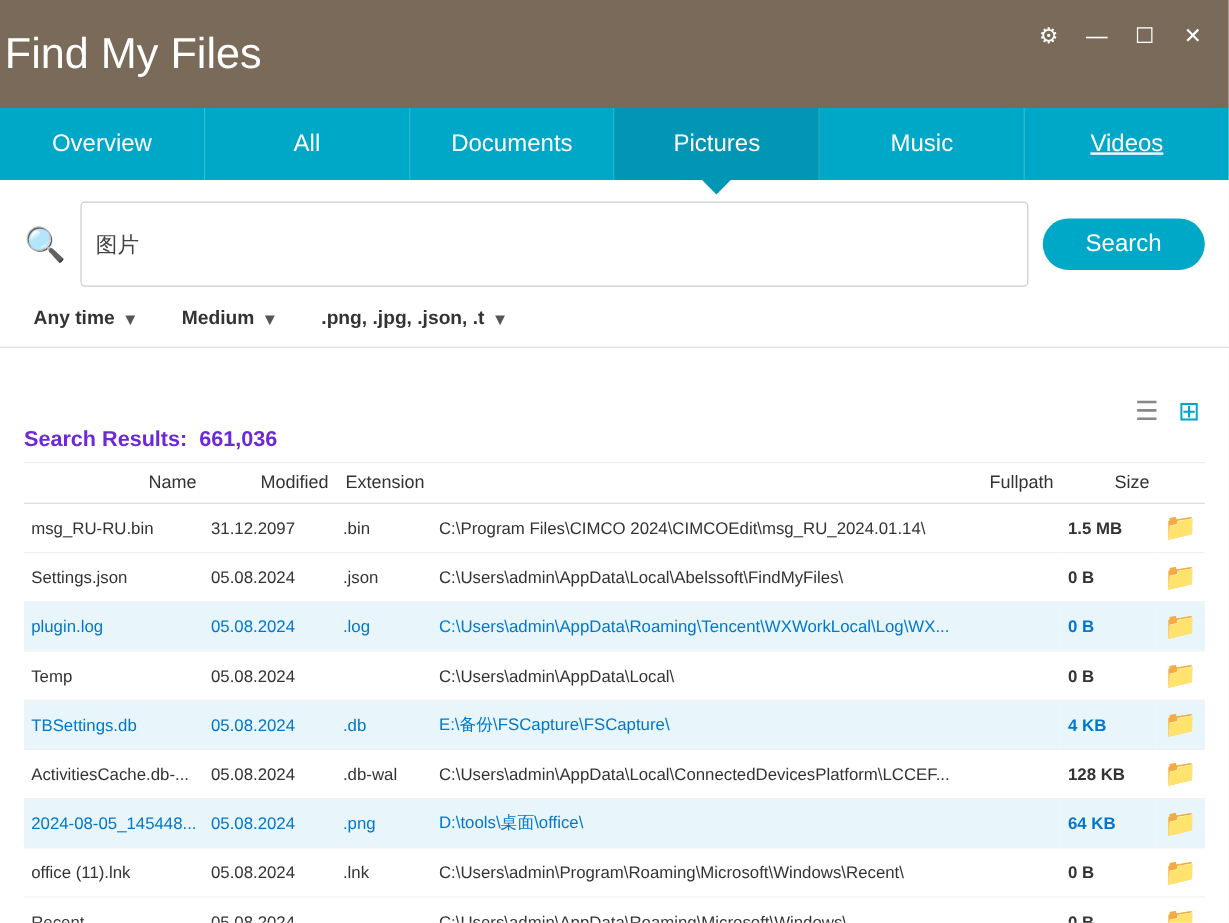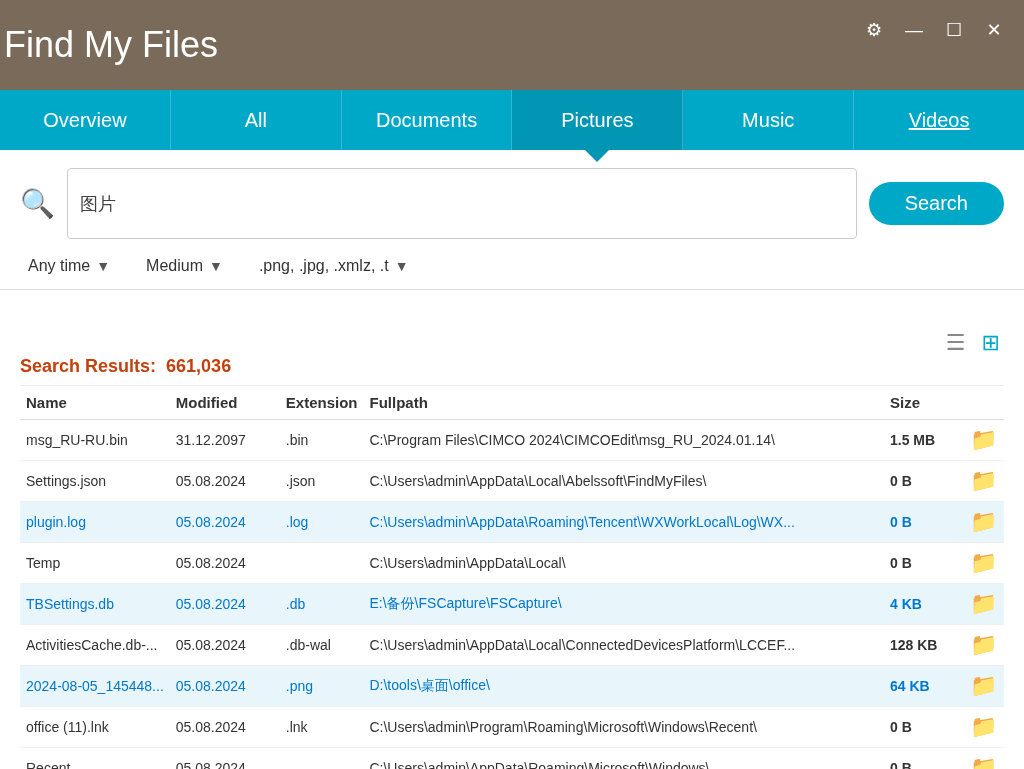--- a/index.html
+++ b/index.html
@@ -118,38 +118,39 @@
     .filter-dropdown {
       display: flex;
       align-items: center;
       gap: 6px;
       font-size: 16px;
       color: #333;
       cursor: pointer;
       padding: 4px 8px;
       border: none;
       background: none;
+      font-weight: bold;
     }
     .filter-dropdown .arrow { color: #555; font-size: 14px; }
 
     
     .results-area {
       background: white;
       padding: 10px 20px 0 20px;
     }
     .results-header {
       display: flex;
       align-items: center;
       justify-content: space-between;
       padding: 8px 0;
       border-bottom: 1px solid #eee;
     }
     .results-count {
       font-size: 18px;
-      color: #c2410c;
+      color: #6d28d9;
       margin-top: 48px;
     }
     .results-count span { font-weight: bold; }
     .view-controls {
       display: flex;
       gap: 8px;
       align-items: center;
     }
     .view-btn {
       cursor: pointer;
@@ -159,24 +160,24 @@
     }
     .view-btn.active { color: #00a8c8; }
 
     
     .file-table {
       width: 100%;
       border-collapse: collapse;
       font-size: 14px;
     }
     .file-table th {
-      text-align: left;
+      text-align: right;
       padding: 8px 6px;
       color: #333;
-      font-weight: 700;
+      font-weight: 400;
       border-bottom: 1px solid #ddd;
       font-size: 15px;
     }
     .file-table td {
       padding: 7px 6px;
       border-bottom: 1px solid #f0f0f0;
       color: #333;
       white-space: nowrap;
       overflow: hidden;
       text-overflow: ellipsis;
@@ -226,21 +227,21 @@
   <div class="filter-row">
     <button class="filter-dropdown">
       <span>Any time</span>
       <span class="arrow">▼</span>
     </button>
     <button class="filter-dropdown">
       <span>Medium</span>
       <span class="arrow">▼</span>
     </button>
     <button class="filter-dropdown">
-      <span>.png, .jpg, .xmlz, .t</span>
+      <span>.png, .jpg, .json, .t</span>
       <span class="arrow">▼</span>
     </button>
   </div>
 </div>
 
 <div class="results-area">
   <div class="results-header">
     <div class="results-count">
       <span>Search Results:</span>
       &nbsp;<span style="font-weight:bold">661,036</span>

